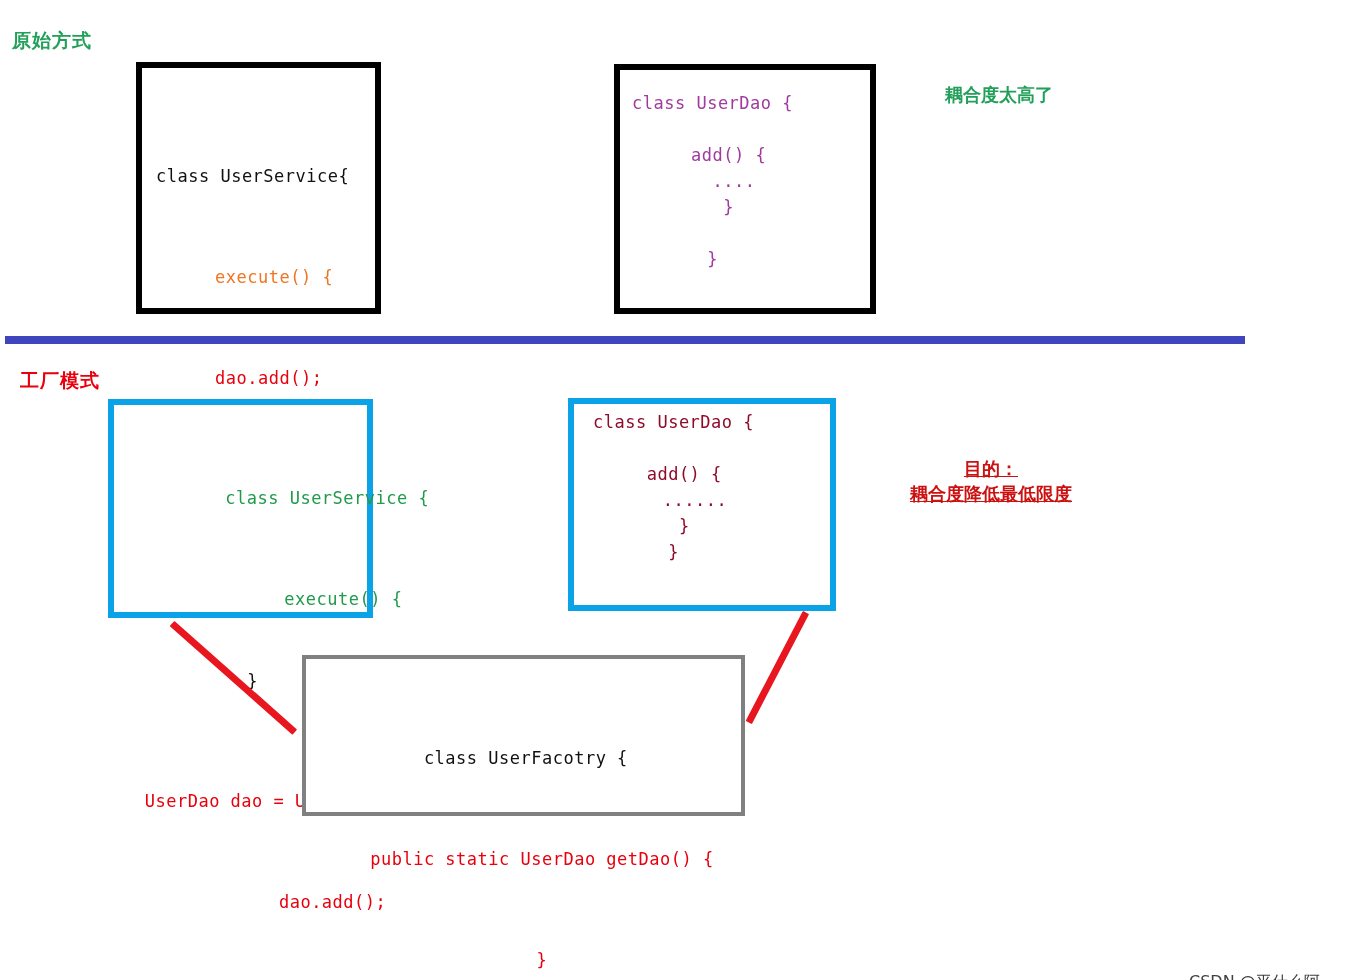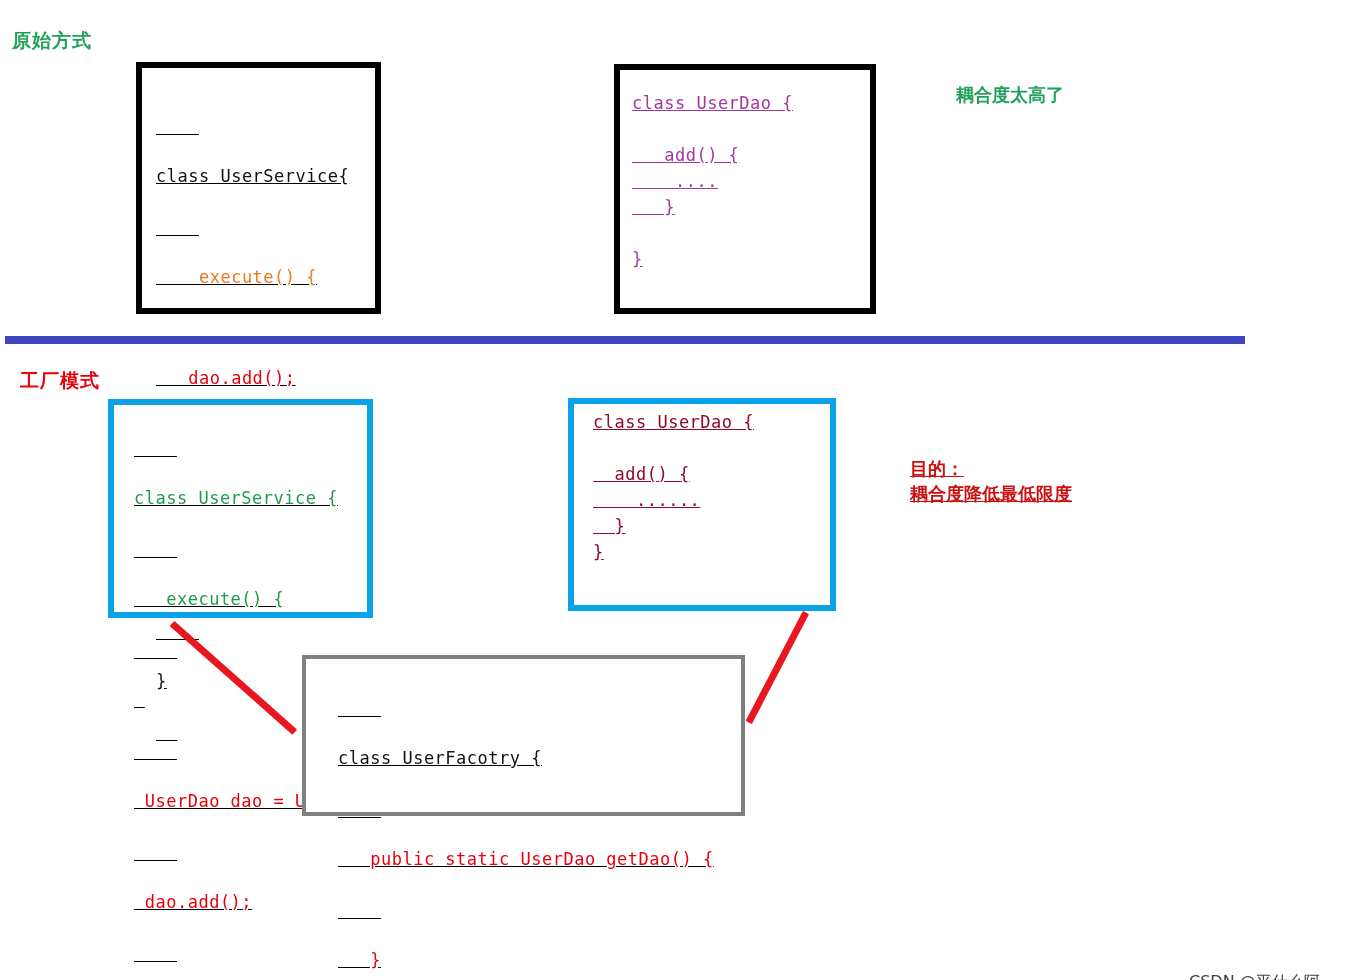--- a/index.html
+++ b/index.html
@@ -3,21 +3,21 @@
 <meta charset="utf-8">
 <style>
   html,body{margin:0;padding:0;}
   body{
     width:1357px;height:980px;
     background:#ffffff;
     font-family:"DejaVu Sans Mono","Liberation Mono",monospace;
     position:relative;
     overflow:hidden;
   }
-  .canvas{position:absolute;left:0;top:0;width:1357px;height:980px;}
+  .canvas{position:absolute;left:0;top:0;width:1357px;height:980px;text-align:center;}
   .abs{position:absolute;}
 
   
   .section-title{
     font-family:"DejaVu Sans","Liberation Sans",sans-serif;
     font-weight:bold;
     font-size:19px;
     white-space:nowrap;
     letter-spacing:1px;
   }
@@ -25,41 +25,40 @@
   .title-factory{left:20px;top:368px;color:#e8000d;}
 
   
   .annot{
     font-family:"DejaVu Sans","Liberation Sans",sans-serif;
     font-weight:bold;
     font-size:18px;
     white-space:nowrap;
     line-height:25px;
   }
-  .annot-coupling{left:945px;top:82px;color:#22a05a;margin-left:11px;}
+  .annot-coupling{left:945px;top:82px;color:#22a05a;}
   .annot-purpose{left:910px;top:456px;color:#cc1111;text-decoration:underline;}
 
   
   .divider{
     left:5px;top:336px;width:1240px;height:8px;
     background:#3f44bf;
   }
 
   
   .codebox{
     box-sizing:border-box;
     background:#ffffff;
   }
   .code{
     white-space:pre;
     font-family:"DejaVu Sans Mono","Liberation Mono",monospace;
     font-size:17px;
     line-height:26px;
     letter-spacing:0.5px;
-    text-decoration:underline;
   }
   .codeline{white-space:pre;margin-top:23px;}
 
   
   .box-user-service-original{
     left:136px;top:62px;width:245px;height:252px;
     border:6px solid #000000;
   }
   .b1-code{left:156px;top:88px;}
   .b1-l1{color:#111111;}

